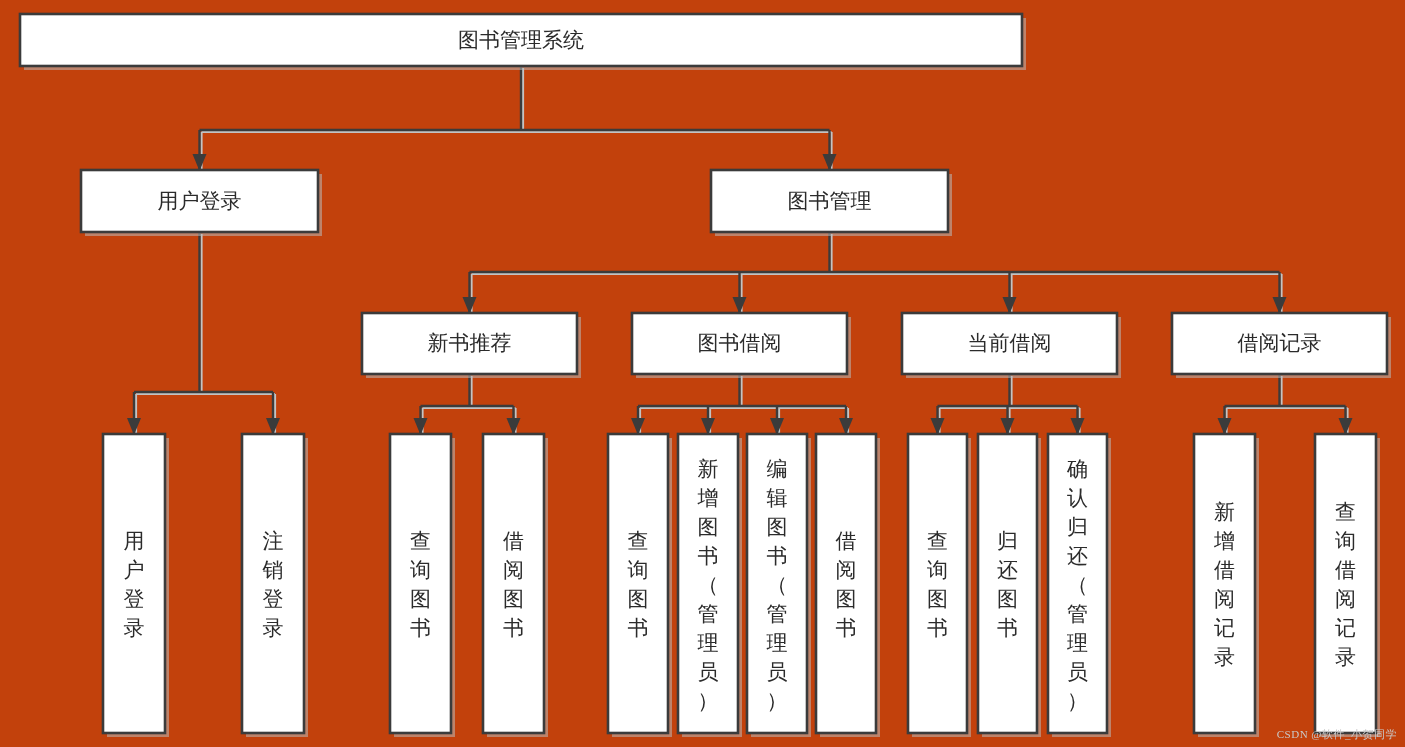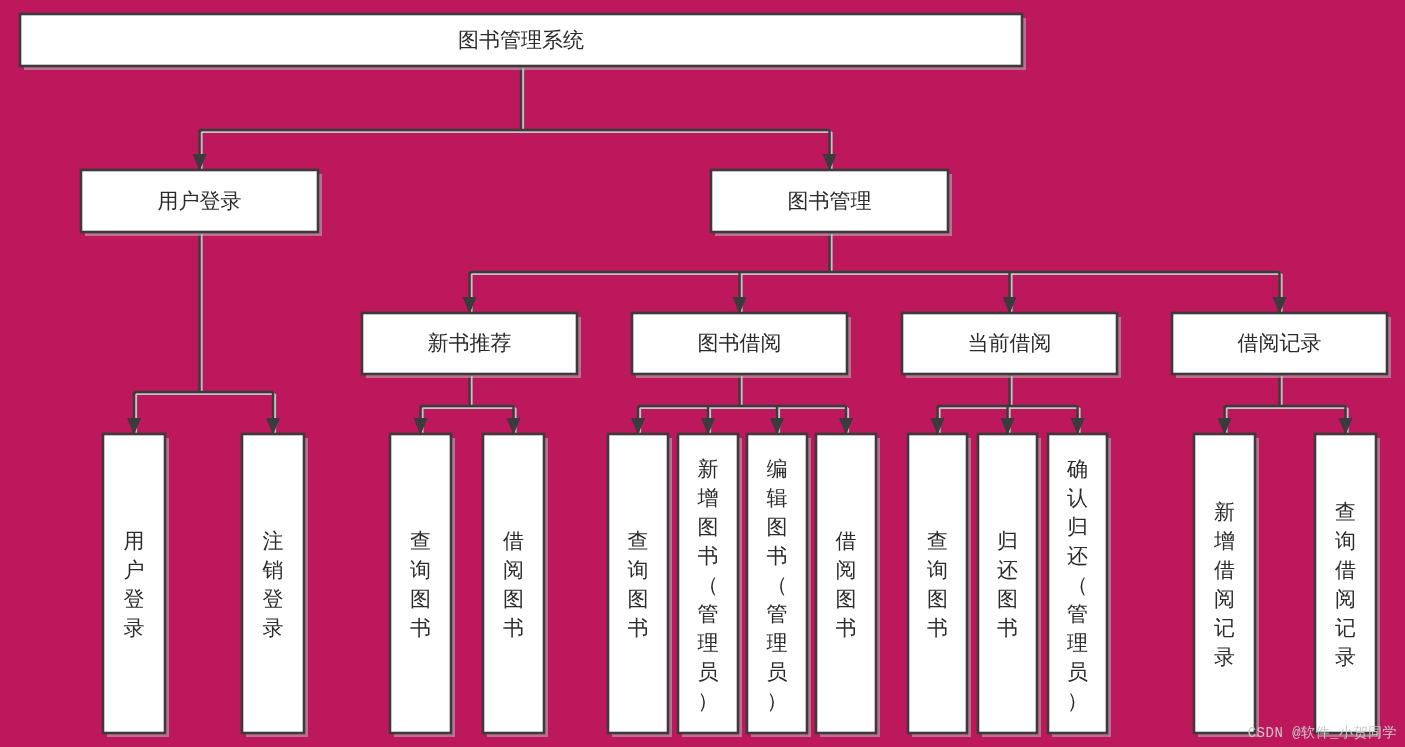--- a/index.html
+++ b/index.html
@@ -1,38 +1,38 @@
 <!DOCTYPE html>
 <html><head>
 <meta charset="utf-8">
 <style>
   html,body{margin:0;padding:0;background:#ffffff;}
   body{
     font-family:"Liberation Sans","DejaVu Sans",sans-serif;
     width:1405px;height:747px;overflow:hidden;
   }
-  #stage{position:relative;width:1405px;height:747px;background:#be185d;}
+  #stage{position:relative;width:1405px;height:747px;background:#c2410c;}
   svg.diagram{position:absolute;left:0;top:0;width:1405px;height:747px;display:block;}
   .node-rect{fill:#ffffff;stroke:#3b3b3b;stroke-width:2.6;}
   .node-shadow{fill:#b9b9b9;opacity:.55;}
   .edge{stroke:#3b3b3b;stroke-width:2.4;fill:none;stroke-linecap:butt;}
   .edge-shadow{stroke:#c3c3c3;stroke-width:2.2;fill:none;}
   .arrow-head{fill:#3b3b3b;}
   .node-label{
     fill:#2b2b2b;font-family:"Liberation Sans","DejaVu Sans",sans-serif;
     font-size:21px;text-anchor:middle;dominant-baseline:middle;
   }
   .leaf-label{
     fill:#2b2b2b;font-family:"Liberation Sans","DejaVu Sans",sans-serif;
     font-size:21px;text-anchor:middle;
   }
   .watermark{
     position:absolute;right:8px;bottom:5px;
-    font-size:14px;color:#c9c9c9;letter-spacing:.5px;
-    font-family:Liberation Mono, monospace;
+    font-size:11px;color:#c9c9c9;letter-spacing:.5px;
+    font-family:Liberation Serif, serif;
     white-space:nowrap;user-select:none;
   }
 </style>
 </head>
 <body>
 
 <div id="stage">
 
   <svg class="diagram" viewBox="0 0 1405 747">
     <g id="edges-layer">

